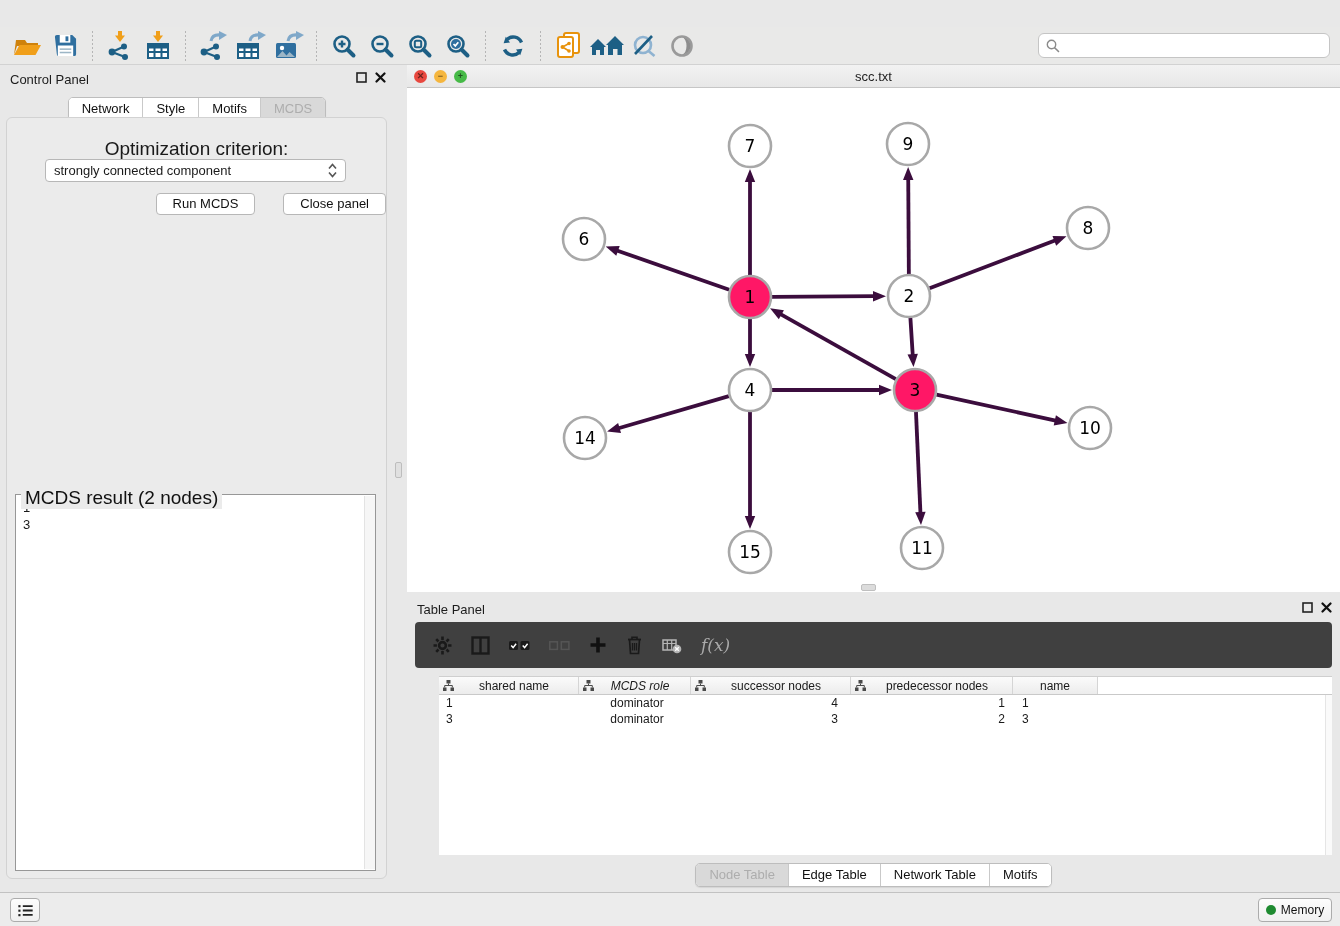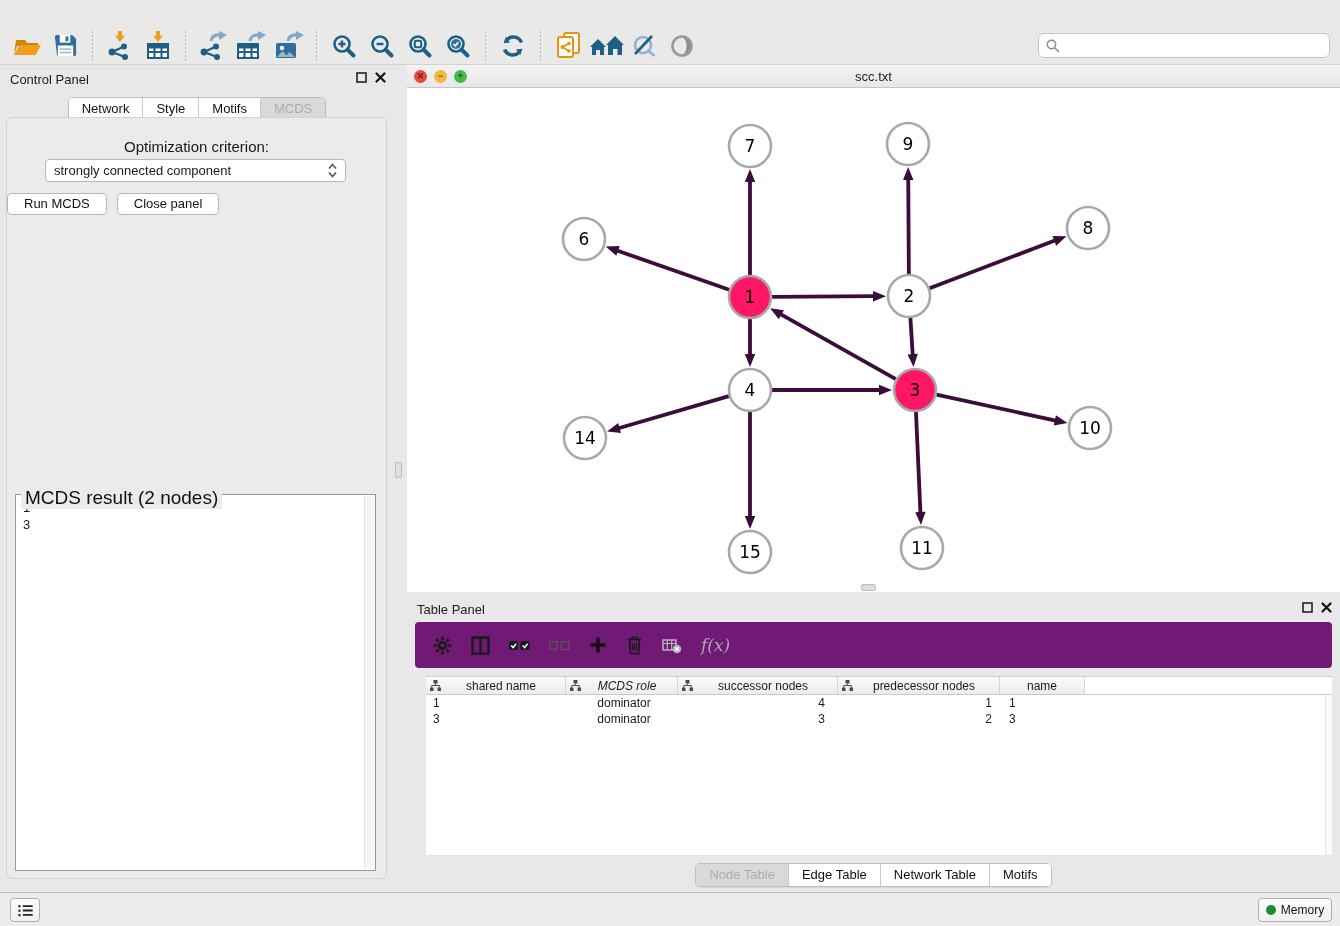--- a/index.html
+++ b/index.html
@@ -33,26 +33,26 @@
   .panel-icons { position:absolute; right:8px; top:7px; display:flex; gap:8px; align-items:center; }
   .cp-tabs-row { position:absolute; top:32px; left:0; right:0; display:flex; justify-content:center; }
   .seg { display:flex; border:1px solid #bdbdbd; border-radius:5px; overflow:hidden; background:#fff;
          box-shadow:0 1px 1px rgba(0,0,0,0.08); }
   .seg > div { padding:3px 13px 4px; font-size:13px; line-height:15px; border-right:1px solid #c9c9c9;
                background:#fff; color:#111; white-space:nowrap; }
   .seg > div:last-child { border-right:none; }
   .seg > div.active { background:#d9d9d9; color:#adadad; }
   .cp-body { position:absolute; left:6px; right:7px; top:52px; bottom:1px;
              background:#ebebeb; border:1px solid #d2d2d2; border-radius:6px; }
-  .opt-label { position:absolute; top:20px; left:0; right:0; text-align:center; font-size:15px; }
+  .opt-label { position:absolute; top:20px; left:0; right:0; text-align:center; font-size:19px; }
   .dropdown { position:absolute; left:38px; right:40px; top:41px; height:23px; background:#fff;
               border:1px solid #b7b7b7; border-radius:4px; display:flex; align-items:center;
               padding:0 8px; font-size:13px; }
   .dropdown .stepper { margin-left:auto; }
-  .btn-row { position:absolute; top:75px; left:0; right:0; display:flex; justify-content:flex-start; gap:10px; }
+  .btn-row { position:absolute; top:75px; left:0; right:0; display:flex; justify-content:flex-end; gap:28px; }
   .btn { height:22px; background:#fff; border:1px solid #b7b7b7; border-radius:4px; font-size:13px;
          padding:0 16px; line-height:20px; color:#111; }
   .result-box { position:absolute; left:8px; right:10px; top:376px; bottom:7px;
                 border:1px solid #979797; background:#fff; }
   .result-legend { position:absolute; top:-8px; left:5px; background:#ebebeb; padding:0 4px;
                    font-size:19px; color:#111; }
   .result-list { padding:4px 0 0 7px; font-size:13px; line-height:17px; }
   .result-scroll { position:absolute; right:0; top:1px; bottom:1px; width:11px; background:#f6f6f6;
                    border-left:1px solid #e3e3e3; }
 
@@ -66,25 +66,25 @@
   .net-window { position:absolute; left:407px; top:65px; width:933px; height:527px; background:#fff; }
   .net-titlebar { position:absolute; top:0; left:0; right:0; height:23px;
                   background:linear-gradient(#f2f2f2,#e7e7e7); border-bottom:1px solid #c6c6c6; }
   .net-title { position:absolute; left:0; right:0; text-align:center; line-height:23px; font-size:13px; color:#222; }
   .mac-dot { position:absolute; top:5px; width:13px; height:13px; border-radius:50%; font-size:9px;
              font-weight:bold; text-align:center; line-height:13px; color:rgba(0,0,0,0.55); }
   .net-canvas { position:absolute; top:23px; left:0; width:933px; height:504px; background:#fff; }
 
   
   .table-panel { position:absolute; left:407px; top:595px; width:933px; height:293px; }
-  .tp-toolbar { position:absolute; left:8px; right:8px; top:27px; height:46px; background:#701a75;
+  .tp-toolbar { position:absolute; left:8px; right:8px; top:27px; height:46px; background:#404040;
                 border-radius:4px; display:flex; align-items:center; gap:19px; padding:0 18px; }
   .tp-ico { display:flex; align-items:center; justify-content:center; }
   .fx { font-family:"DejaVu Serif", serif; font-style:italic; font-size:17px; color:#aaa; }
-  .tbl { position:absolute; left:11px; right:8px; top:81px;padding-left:8px; }
+  .tbl { position:absolute; left:24px; right:8px; top:81px;padding-left:8px; }
   .tbl-head { display:flex; height:19px; background:linear-gradient(#fbfbfb,#ececec);
               border-top:1px solid #cfcfcf; border-bottom:1px solid #c9c9c9; }
   .th { display:flex; align-items:center; font-size:12px; color:#1a1a1a; border-right:1px solid #d5d5d5;
         padding:0 4px; }
   .th .lbl { flex:1; text-align:center; }
   .th:nth-child(1){ width:140px; } .th:nth-child(2){ width:112px;font-style:italic; } .th:nth-child(3){ width:160px; }
   .th:nth-child(4){ width:162px; } .th:nth-child(5){ width:85px; }
   .th.filler { flex:1; border-right:none; background:#fff; }
   .tbl-body { background:#fff; height:160px; position:relative; }
   .tr { display:flex; height:16px; font-size:12px; line-height:16px; }

